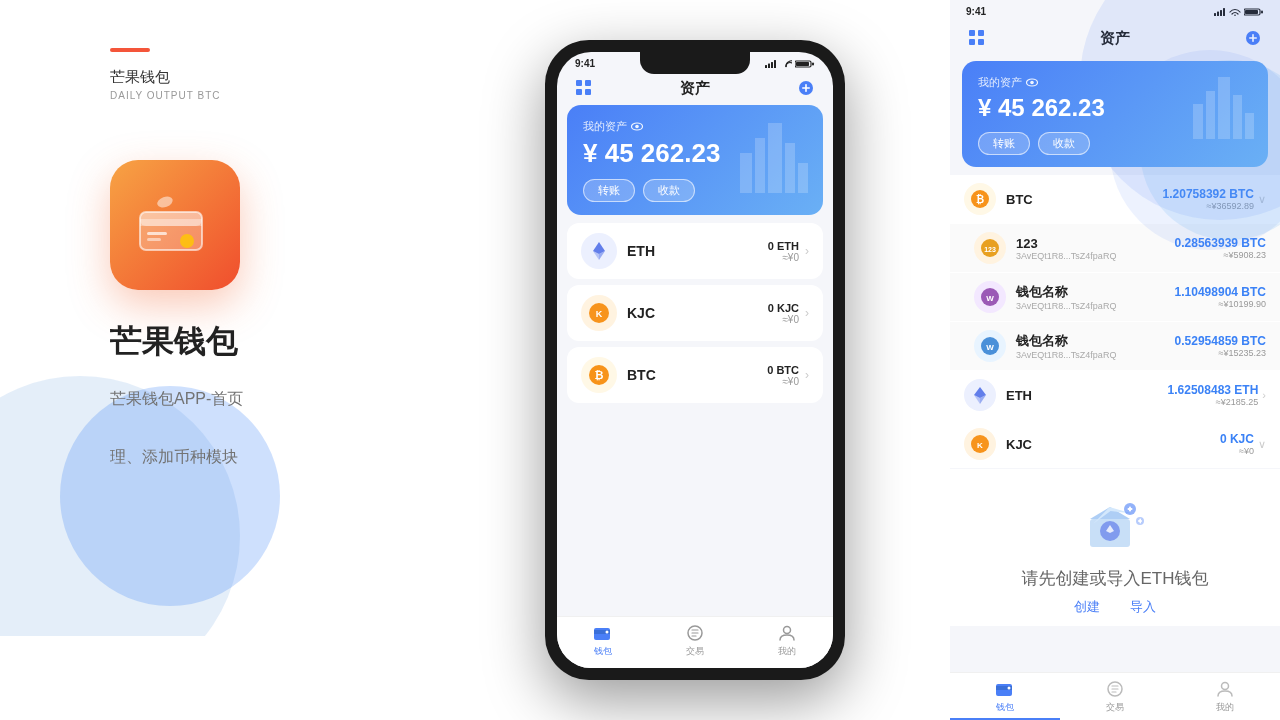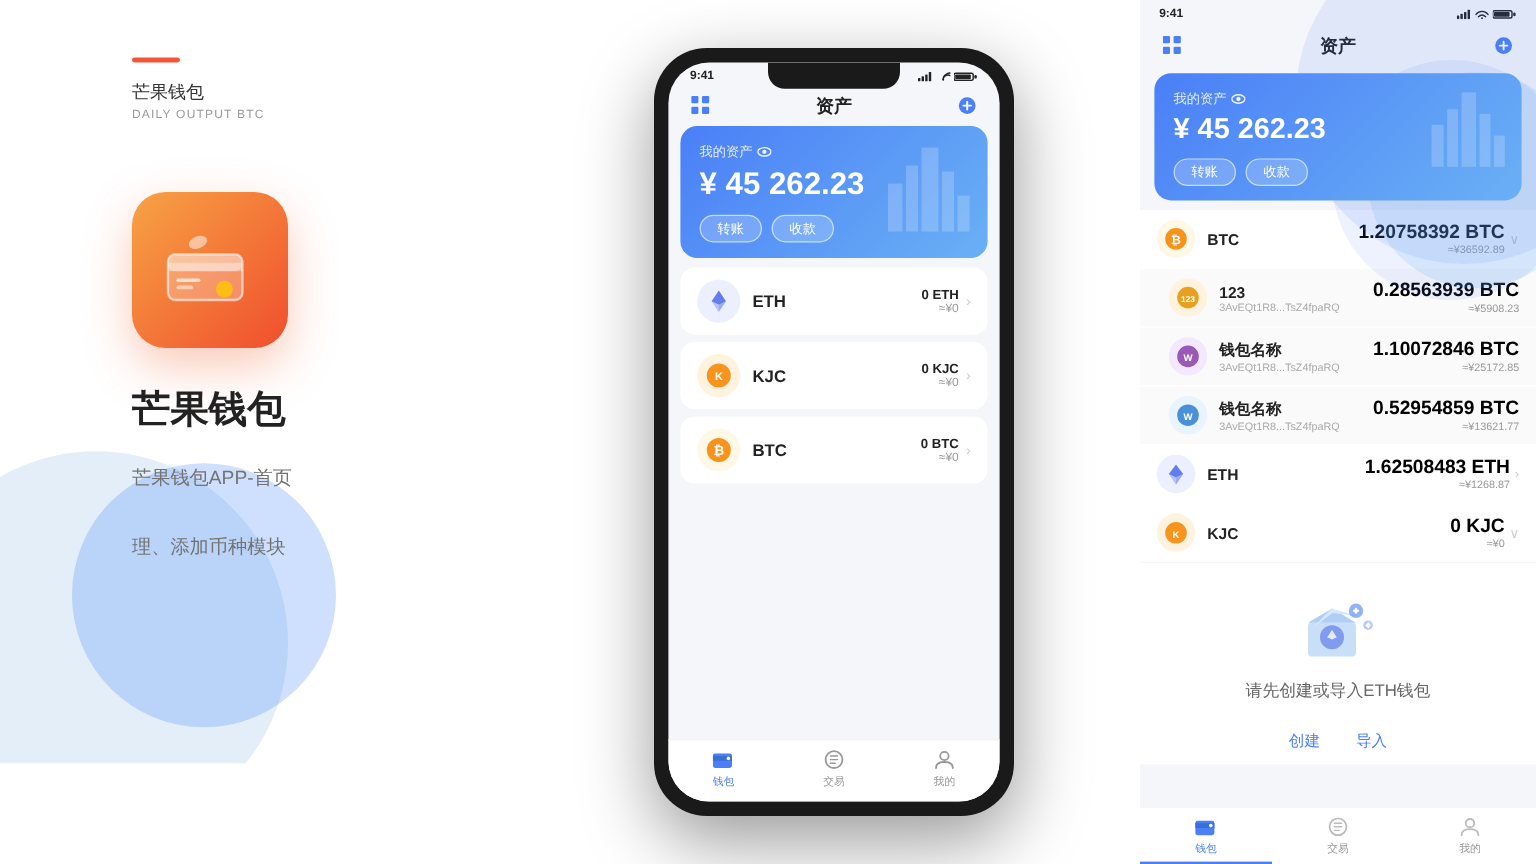--- a/index.html
+++ b/index.html
@@ -361,23 +361,23 @@
       font-size: 13px;
       font-weight: 600;
       color: #222;
     }
     .right-coin-addr {
       font-size: 9px;
       color: #aaa;
     }
     .right-coin-right { text-align: right; }
     .right-coin-amount {
-      font-size: 16px;
+      font-size: 12px;
       font-weight: 600;
-      color: #000000;
+      color: #3b82f6;
     }
     .right-coin-cny {
       font-size: 9px;
       color: #999;
     }
     .right-coin-chevron {
       margin-left: 4px;
       color: #ccc;
       font-size: 11px;
     }
@@ -390,23 +390,23 @@
       display: flex;
       flex-direction: column;
       align-items: center;
       text-align: center;
     }
     .eth-create-img {
       width: 80px; height: 70px;
       margin-bottom: 8px;
     }
     .eth-create-text {
-      font-size: 14px;
+      font-size: 17px;
       color: #666;
-      margin-bottom: 24px;
+      margin-bottom: 8px;
     }
     .eth-create-links {
       display: flex; gap: 30px;
     }
     .eth-create-link {
       font-size: 13px;
       color: #4a7ff7;
       cursor: pointer;
     }
 
@@ -762,56 +762,56 @@
         <svg width="20" height="20" viewBox="0 0 20 20">
           <circle cx="10" cy="10" r="9" fill="#9b59b6"></circle>
           <text x="10" y="14" text-anchor="middle" fill="#fff" font-size="8" font-weight="bold">W</text>
         </svg>
       </div>
       <div class="right-coin-info">
         <div class="right-coin-name">钱包名称</div>
         <div class="right-coin-addr">3AvEQt1R8...TsZ4fpaRQ</div>
       </div>
       <div class="right-coin-right">
-        <div class="right-coin-amount">1.10072846 BTC</div>
-        <div class="right-coin-cny">≈¥25172.85</div>
+        <div class="right-coin-amount">1.10498904 BTC</div>
+        <div class="right-coin-cny">≈¥10199.90</div>
       </div>
     </div>
 
     <div class="right-coin-item" style="padding-left:24px; background:#fafafa;">
       <div class="right-coin-icon" style="background:#e8f4ff;">
         <svg width="20" height="20" viewBox="0 0 20 20">
           <circle cx="10" cy="10" r="9" fill="#4a90d9"></circle>
           <text x="10" y="14" text-anchor="middle" fill="#fff" font-size="8" font-weight="bold">W</text>
         </svg>
       </div>
       <div class="right-coin-info">
         <div class="right-coin-name">钱包名称</div>
         <div class="right-coin-addr">3AvEQt1R8...TsZ4fpaRQ</div>
       </div>
       <div class="right-coin-right">
         <div class="right-coin-amount">0.52954859 BTC</div>
-        <div class="right-coin-cny">≈¥13621.77</div>
+        <div class="right-coin-cny">≈¥15235.23</div>
       </div>
     </div>
 
     <div class="right-coin-item">
       <div class="right-coin-icon" style="background:#ecf0fe;">
         <svg width="20" height="20" viewBox="0 0 20 20">
           <polygon points="10,2 16,10 10,13 4,10" fill="#627EEA"></polygon>
           <polygon points="10,13 16,10 10,19" fill="#627EEA" opacity="0.6"></polygon>
           <polygon points="10,13 4,10 10,19" fill="#627EEA" opacity="0.4"></polygon>
         </svg>
       </div>
       <div class="right-coin-info">
         <div class="right-coin-name">ETH</div>
       </div>
       <div class="right-coin-right">
         <div class="right-coin-amount">1.62508483 ETH</div>
-        <div class="right-coin-cny">≈¥1268.87</div>
+        <div class="right-coin-cny">≈¥2185.25</div>
       </div>
       <span class="right-coin-chevron">›</span>
     </div>
 
     <div class="right-coin-item">
       <div class="right-coin-icon" style="background:#fff3e0;">
         <svg width="20" height="20" viewBox="0 0 20 20">
           <circle cx="10" cy="10" r="9" fill="#f7941d"></circle>
           <text x="10" y="14" text-anchor="middle" fill="#fff" font-size="8" font-weight="bold">K</text>
         </svg>

